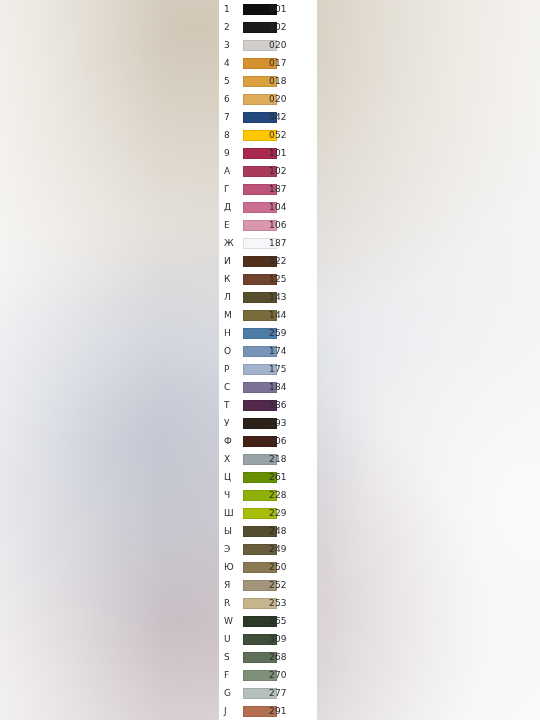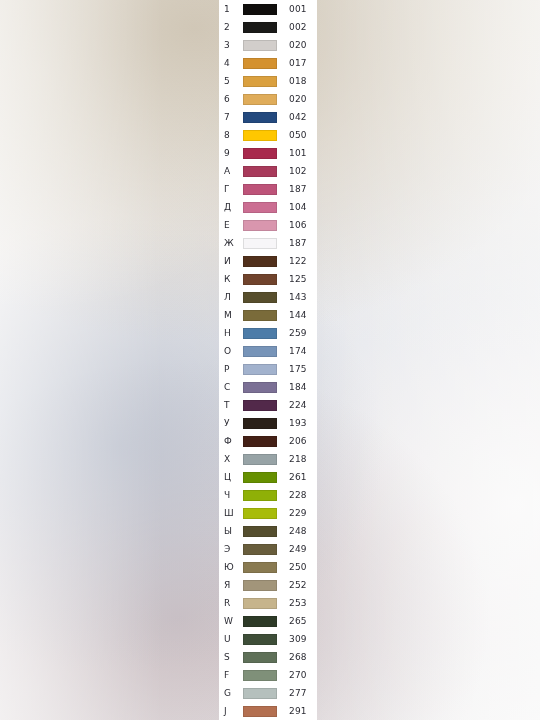--- a/index.html
+++ b/index.html
@@ -85,21 +85,21 @@
     left: 24px;
     top: 4px;
     width: 34px;
     height: 11px;
     box-sizing: border-box;
     border: 1px solid rgba(0,0,0,0.10);
   }
 
   .legend-code {
     position: absolute;
-    left: 70px;
+    left: 50px;
     font-size: 9px;
     line-height: 18px;
     color: #2b2b33;
     letter-spacing: 0.2px;
     font-variant-numeric: tabular-nums;
     text-align: center;
   }
 </style>
 </head>
 <body>
@@ -142,21 +142,21 @@
           <span class="legend-code">020</span>
         </li>
         <li class="legend-row">
           <span class="legend-key">7</span>
           <span class="legend-swatch" style="background-color: rgb(35, 73, 126);"></span>
           <span class="legend-code">042</span>
         </li>
         <li class="legend-row">
           <span class="legend-key">8</span>
           <span class="legend-swatch" style="background-color: rgb(255, 199, 0);"></span>
-          <span class="legend-code">050</span>
+          <span class="legend-code">052</span>
         </li>
         <li class="legend-row">
           <span class="legend-key">9</span>
           <span class="legend-swatch" style="background-color: rgb(168, 41, 77);"></span>
           <span class="legend-code">101</span>
         </li>
         <li class="legend-row">
           <span class="legend-key">А</span>
           <span class="legend-swatch" style="background-color: rgb(168, 58, 91);"></span>
           <span class="legend-code">102</span>
@@ -217,21 +217,21 @@
           <span class="legend-code">175</span>
         </li>
         <li class="legend-row">
           <span class="legend-key">С</span>
           <span class="legend-swatch" style="background-color: rgb(123, 112, 149);"></span>
           <span class="legend-code">184</span>
         </li>
         <li class="legend-row">
           <span class="legend-key">Т</span>
           <span class="legend-swatch" style="background-color: rgb(82, 41, 74);"></span>
-          <span class="legend-code">224</span>
+          <span class="legend-code">186</span>
         </li>
         <li class="legend-row">
           <span class="legend-key">У</span>
           <span class="legend-swatch" style="background-color: rgb(43, 33, 25);"></span>
           <span class="legend-code">193</span>
         </li>
         <li class="legend-row">
           <span class="legend-key">Ф</span>
           <span class="legend-swatch" style="background-color: rgb(68, 32, 22);"></span>
           <span class="legend-code">206</span>

